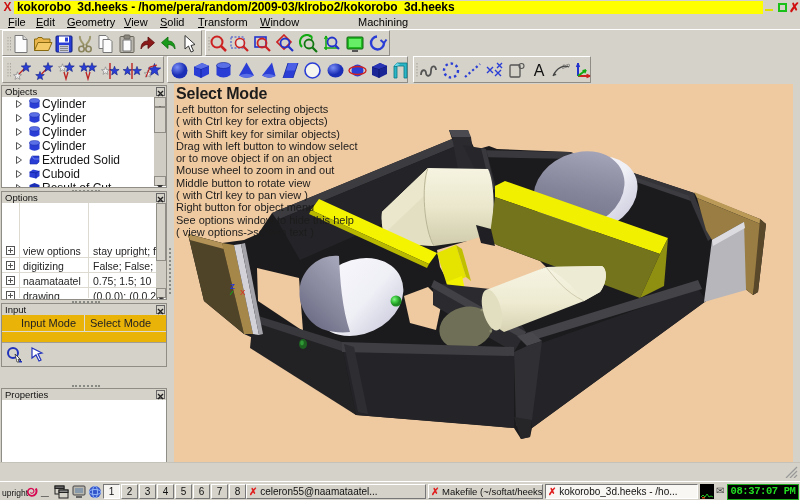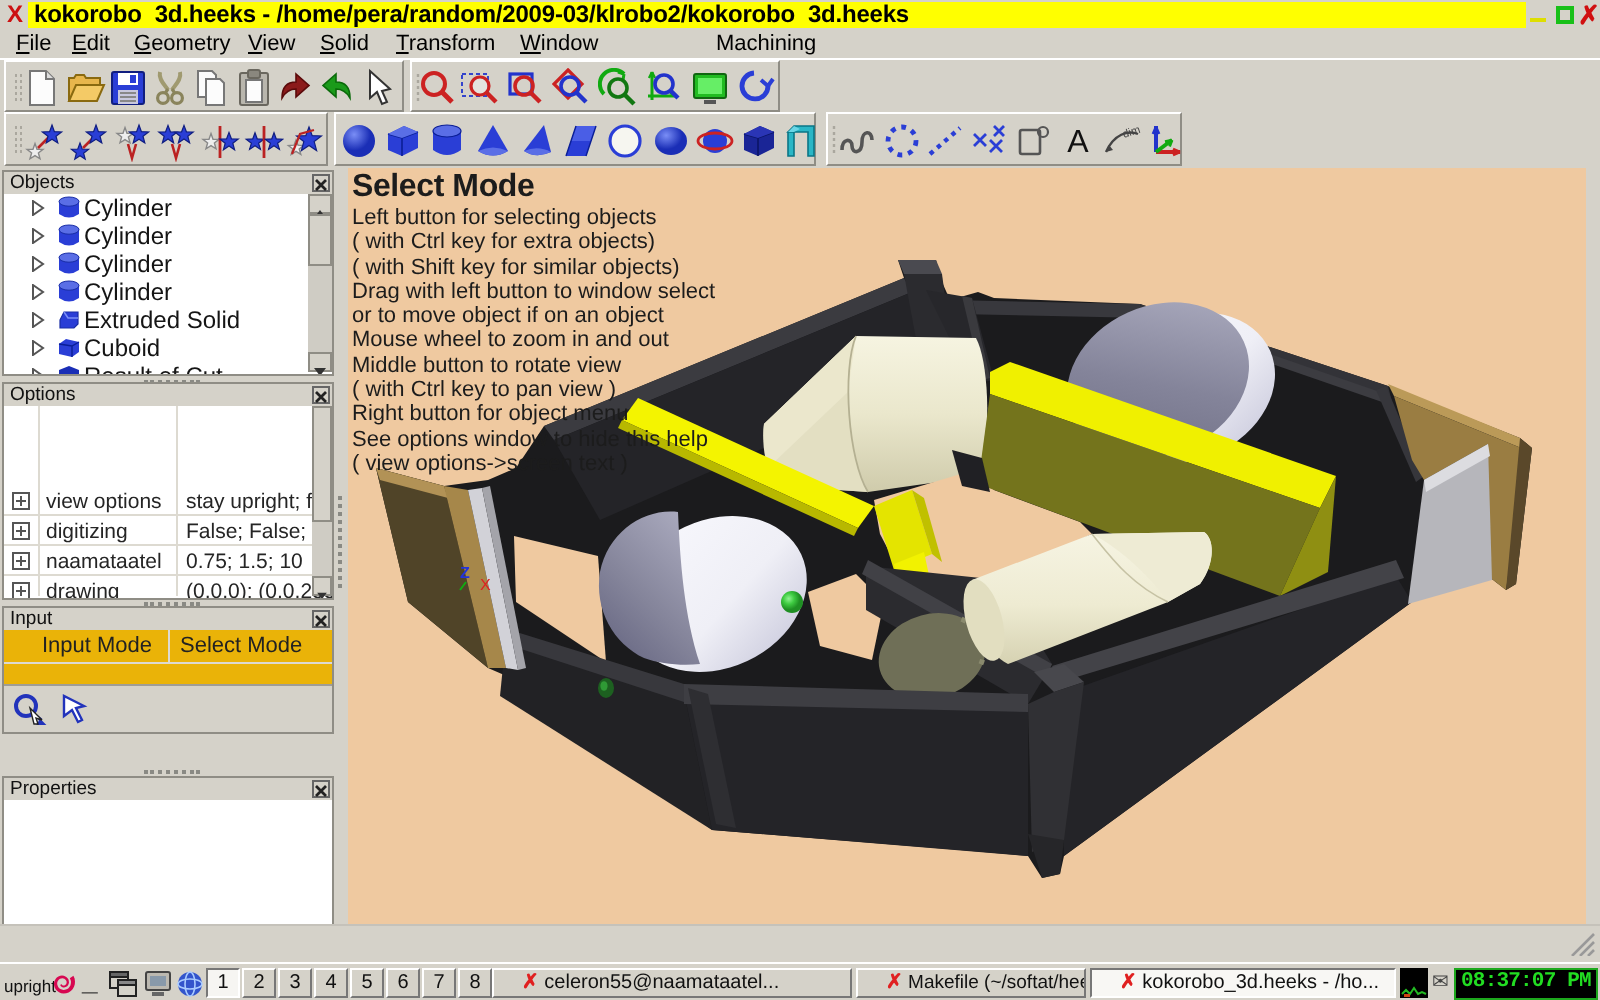--- a/index.html
+++ b/index.html
@@ -4,21 +4,21 @@
 <style>
   * { margin:0; padding:0; box-sizing:border-box; }
   html,body { width:800px; height:500px; overflow:hidden; }
   body { font-family:"Liberation Sans",sans-serif; background:#d5d2c9; position:relative; }
   .abs { position:absolute; }
   .cap { background:#d5d2c9; border:1px solid #8f8d85; font-size:9.5px; color:#111; line-height:11px; padding-left:3px; }
   .capx { position:absolute; right:1px; top:1px; width:9px; height:9px; border:1px solid #666; background:#d5d2c9; color:#222; }
   .trow { position:absolute; left:0; width:152px; height:14px; font-size:12px; color:#151515; line-height:14px; }
   .orow { position:absolute; left:0; width:156px; font-size:10.5px; color:#252525;margin-top:40px; }
   .pgr { position:absolute; top:2px; width:17px; height:15px; background:#d5d2c9; border:1px solid; border-color:#fff #777 #777 #fff; font-size:10px; line-height:13px; text-align:center; color:#111; }
-  .tsk { position:absolute; top:2px; height:15px; background:#d5d2c9; border:1px solid; border-color:#fff #777 #777 #fff; font-size:10px; line-height:13px; color:#111; white-space:nowrap; overflow:hidden; padding-left:14px; }
+  .tsk { position:absolute; top:2px; height:15px; background:#d5d2c9; border:1px solid; border-color:#fff #777 #777 #fff; font-size:10px; line-height:13px; color:#111; white-space:nowrap; overflow:hidden; padding-left:2px; }
   .xl { color:#e02020; font-weight:bold; font-size:10px; }
 </style>
 </head>
 <body>
 
 <div class="abs" style="left:0;top:0;width:800px;height:15px;background:#d5d2c9;">
   <div class="abs" style="left:1px;top:1px;width:13px;height:13px;background:#d5d2c9;color:#cc1111;font-weight:bold;font-size:12px;line-height:13px;text-align:center;">X</div>
   <div class="abs" style="left:14px;top:1px;width:749px;height:13px;background:#ffff00;"></div>
   <div class="abs" style="left:17px;top:1px;width:745px;height:13px;font-size:12px;font-weight:bold;color:#000;line-height:13px;white-space:nowrap;letter-spacing:-0.1px;">kokorobo&nbsp; 3d.heeks - /home/pera/random/2009-03/klrobo2/kokorobo&nbsp; 3d.heeks</div>
   <div class="abs" style="left:764px;top:2px;width:11px;height:11px;background:#d5d2c9;">

